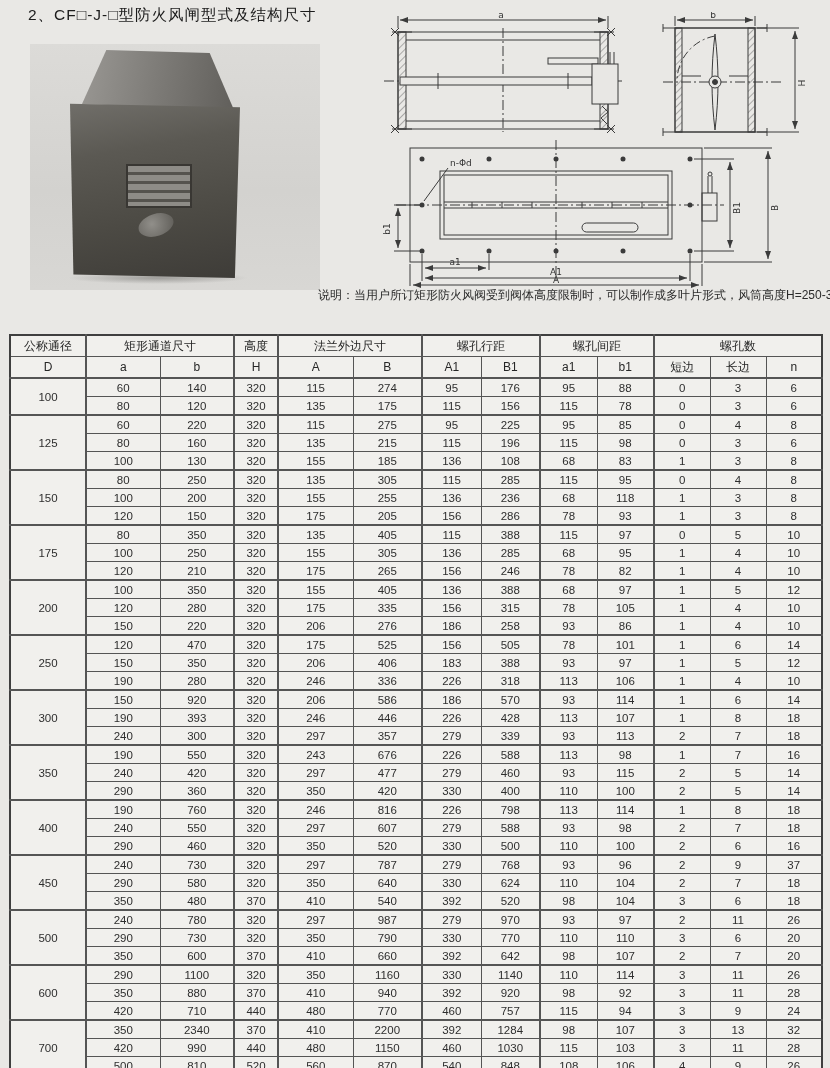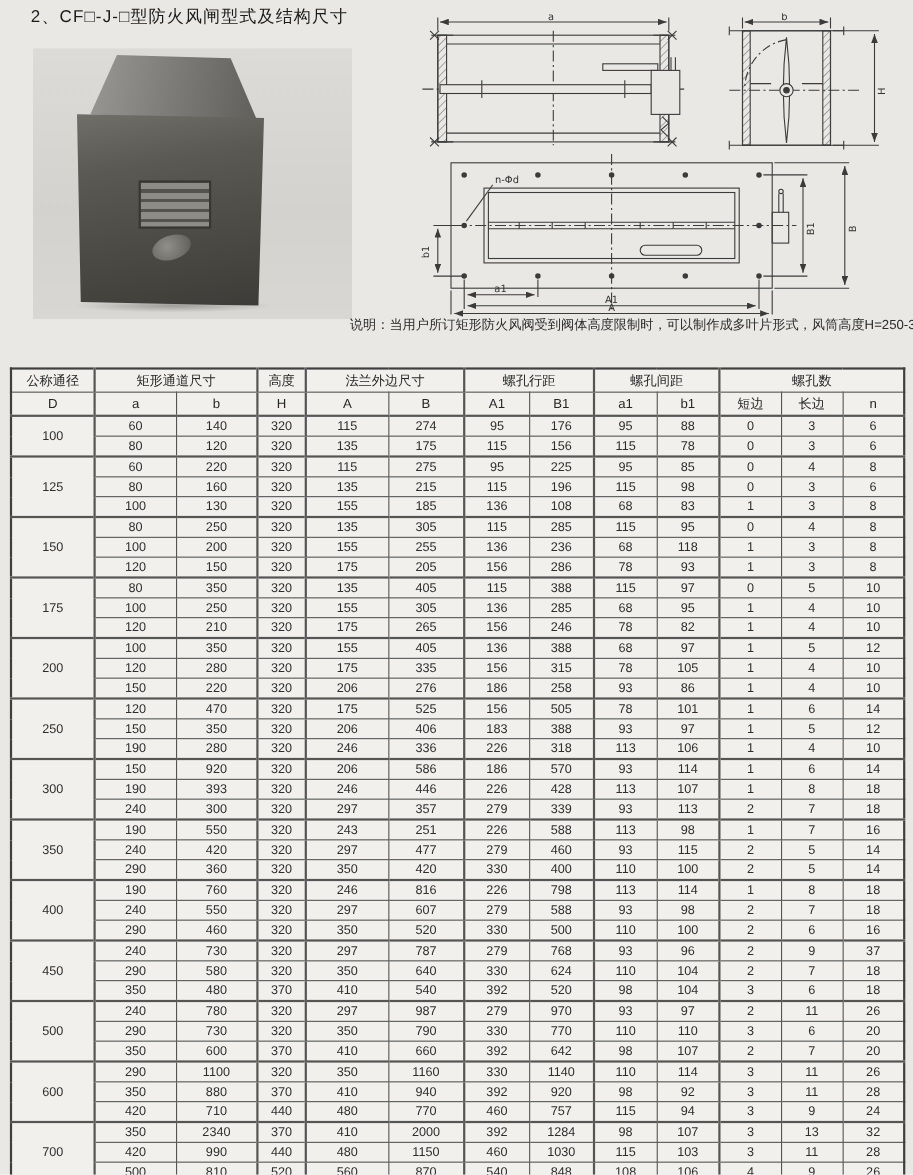--- a/index.html
+++ b/index.html
@@ -558,21 +558,21 @@
           <td class="sec">2</td>
           <td>7</td>
           <td>18</td>
         </tr>
         <tr class="grp-first">
           <td rowspan="3">350</td>
           <td class="sec">190</td>
           <td>550</td>
           <td class="sec">320</td>
           <td class="sec">243</td>
-          <td>251</td>
+          <td>676</td>
           <td class="sec">226</td>
           <td>588</td>
           <td class="sec">113</td>
           <td>98</td>
           <td class="sec">1</td>
           <td>7</td>
           <td>16</td>
         </tr>
         <tr>
           <td class="sec">240</td>
@@ -773,21 +773,21 @@
           <td class="sec">3</td>
           <td>9</td>
           <td>24</td>
         </tr>
         <tr class="grp-first">
           <td rowspan="3">700</td>
           <td class="sec">350</td>
           <td>2340</td>
           <td class="sec">370</td>
           <td class="sec">410</td>
-          <td>2000</td>
+          <td>2200</td>
           <td class="sec">392</td>
           <td>1284</td>
           <td class="sec">98</td>
           <td>107</td>
           <td class="sec">3</td>
           <td>13</td>
           <td>32</td>
         </tr>
         <tr>
           <td class="sec">420</td>

